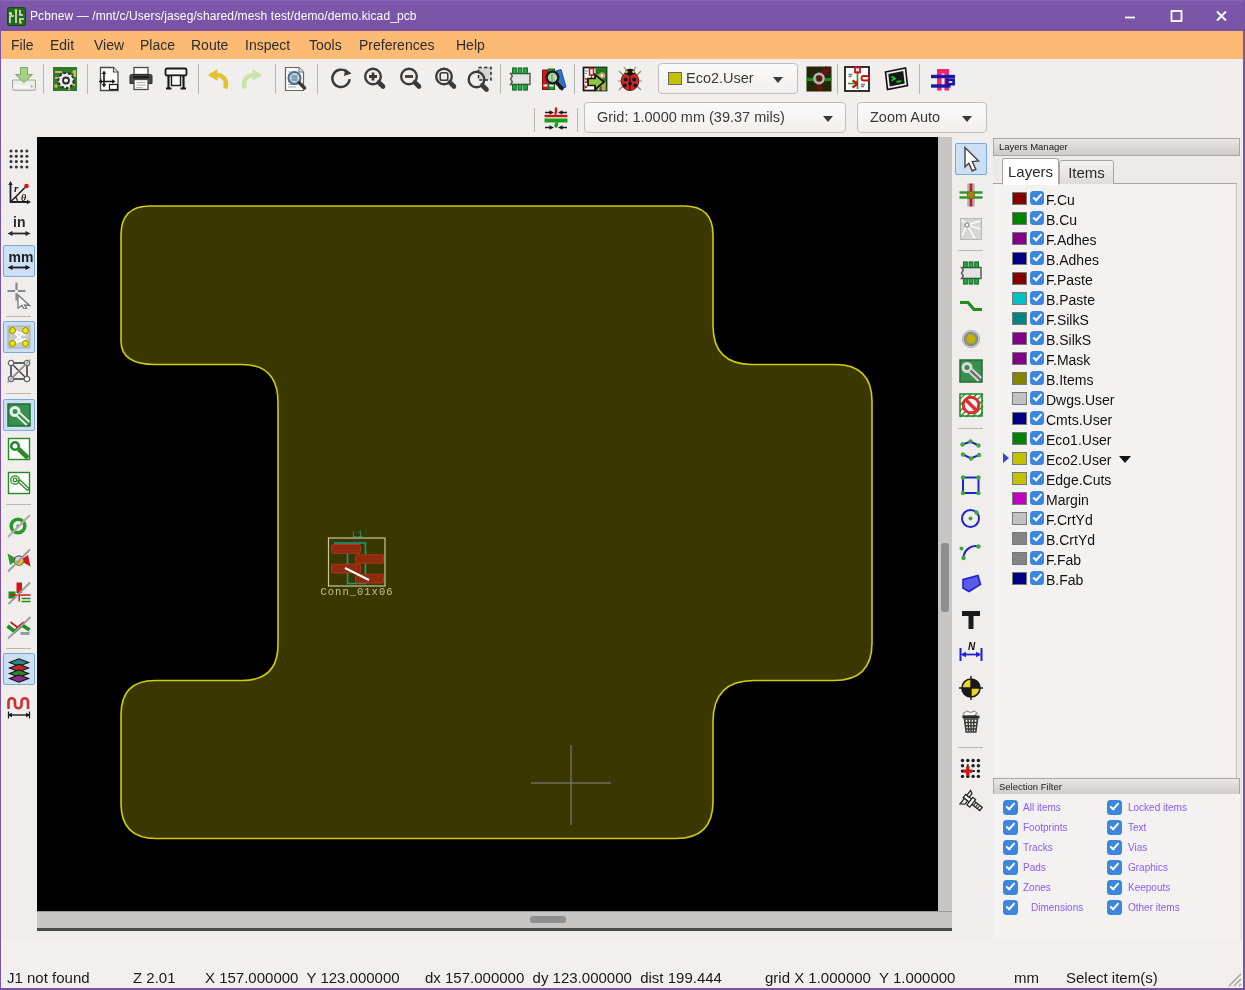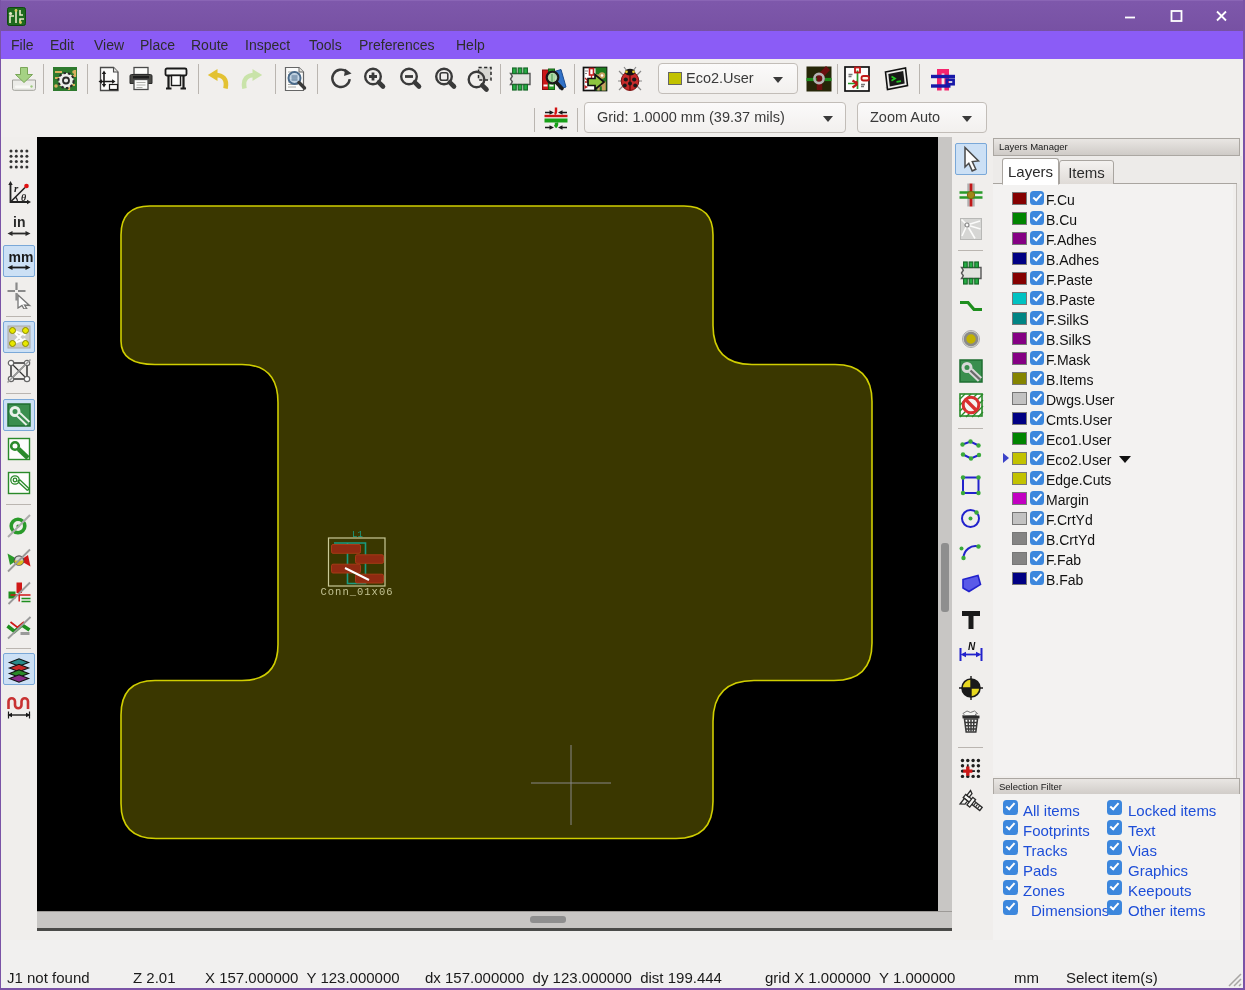--- a/index.html
+++ b/index.html
@@ -1,20 +1,20 @@
 <!DOCTYPE html>
 <html><head>
 <meta charset="utf-8">
 <style>
 *{margin:0;padding:0;box-sizing:border-box}
 html,body{width:1245px;height:990px;overflow:hidden;background:#F0EEEC;font-family:"Liberation Sans",sans-serif;position:relative}
 .abs{position:absolute}
 #titlebar{position:absolute;left:0;top:0;width:1245px;height:31px;background:linear-gradient(#7E58AB,#7751A3);border-top:1px solid #8A65B5}
 #title-text{position:absolute;left:30px;top:8px;font-size:12px;color:#fff;letter-spacing:.1px}
-#menubar{position:absolute;left:1px;top:31px;width:1243px;height:28px;background:#8b5cf6}
+#menubar{position:absolute;left:1px;top:31px;width:1243px;height:28px;background:#fdba74}
 .mi{position:absolute;top:6px;font-size:14px;color:#2d2d2d}
 #toolbar1{position:absolute;left:1px;top:59px;width:1243px;height:43px;background:#F1EFED}
 #toolbar2{position:absolute;left:1px;top:102px;width:1243px;height:35px;background:#F1EFED}
 .combo{position:absolute;top:0;height:31px;background:linear-gradient(#FBFAFA,#F2F0EE);border:1px solid #C2BDB8;border-radius:4px;font-size:14.5px;color:#3a3a3a;line-height:29px;padding-left:12px}
 .caret{position:absolute;top:13px;width:0;height:0;border-left:5.5px solid transparent;border-right:5.5px solid transparent;border-top:6.5px solid #3a3a3a}
 .tsep{position:absolute;top:6px;width:1px;height:24px;background:#BAB5B0}
 .lsep{position:absolute;left:6px;width:25px;height:1px;background:#BAB5B0}
 .ib{position:absolute;width:28px;height:28px}
 .sel{background:#CCE0F5;border:1px solid #7AA8D8;border-radius:2px}
 #lefttb{position:absolute;left:0;top:137px;width:37px;height:803px;background:#F0EEEC}
@@ -27,36 +27,37 @@
 #rpanel{position:absolute;left:990px;top:137px;width:253px;height:803px;background:#F0EEEC}
 .capt{position:absolute;left:3px;width:247px;height:18px;background:linear-gradient(#E9E6E3,#CFCBC7);border:1px solid #ABA7A2;font-size:9.5px;color:#1a1a1a;line-height:16px;padding-left:5px}
 .tab{position:absolute;font-size:15px;color:#2b2b2b;text-align:center;border:1px solid #A9A5A0;border-radius:3px 3px 0 0}
 #layerlist{position:absolute;left:3px;top:47px;width:240px;height:592px;background:#F3F2F1}
 .lrow{position:absolute;left:0;width:240px;height:20px}
 .sw{position:absolute;left:19px;top:3px;width:15px;height:13px;border:1px solid #777}
 .cb{position:absolute;width:14px;height:14px;background:#3C87DD;border-radius:3.5px}
 .cb::after{content:"";position:absolute;left:2.6px;top:3.4px;width:7px;height:3.2px;border-left:2.3px solid #fff;border-bottom:2.3px solid #fff;transform:rotate(-48deg)}
 .lrow .cb{left:37px;top:2px}
 .lname{position:absolute;left:53px;top:2.5px;font-size:14px;color:#111}
-.frow{position:absolute;font-size:15px;color:#1d4ed8}
+.frow{position:absolute;font-size:10px;color:#8b5cf6}
 #statusbar{position:absolute;left:1px;top:940px;width:1243px;height:48px;background:#F1F0EF}
 .st{position:absolute;font-size:15px;color:#1a1a1a;white-space:pre}
 #winborder{position:absolute;left:0;top:0;width:1245px;height:990px;border-left:1px solid #7A53A6;border-right:2px solid #7A53A6;border-bottom:2px solid #7A53A6;pointer-events:none;z-index:50}
 </style>
 </head>
 <body>
 <div id="winborder"></div>
 <div id="titlebar">
   <svg class="abs" style="left:7px;top:6px" width="19" height="19" viewBox="0 0 19 19">
       <rect x="0.5" y="0.5" width="18" height="18" rx="2" fill="#1E6A1E" stroke="#0F4A0F"></rect>
       <path d="M3 16 V9 h4 M9 16 V4 M13 3 v5 h3 M13 16 v-4 h4" stroke="#E8E8C8" stroke-width="1.6" fill="none"></path>
       <circle cx="3.5" cy="6.5" r="1.6" fill="#E8E8C8"></circle>
       <circle cx="9" cy="3.5" r="1.4" fill="#D8C860"></circle>
       <circle cx="13.5" cy="15.5" r="1.4" fill="#D8C860"></circle>
     </svg>
+  <div id="title-text">Pcbnew — /mnt/c/Users/jaseg/shared/mesh test/demo/demo.kicad_pcb</div>
   <svg class="abs" style="left:1118px;top:5px" width="110" height="20" viewBox="0 0 110 20">
     <path d="M7 11.5 H 17" stroke="#fff" stroke-width="1.8" fill="none"></path>
     <rect x="53.5" y="1.5" width="10" height="10" fill="none" stroke="#fff" stroke-width="1.8" transform="translate(0,3.5)"></rect>
     <path d="M99 5.5 L 108 14.5 M108 5.5 L 99 14.5" stroke="#fff" stroke-width="1.8"></path>
   </svg>
 </div>
 <div id="menubar">
   <span class="mi" style="left:10px">File</span>
   <span class="mi" style="left:49px">Edit</span>
   <span class="mi" style="left:93px">View</span>

